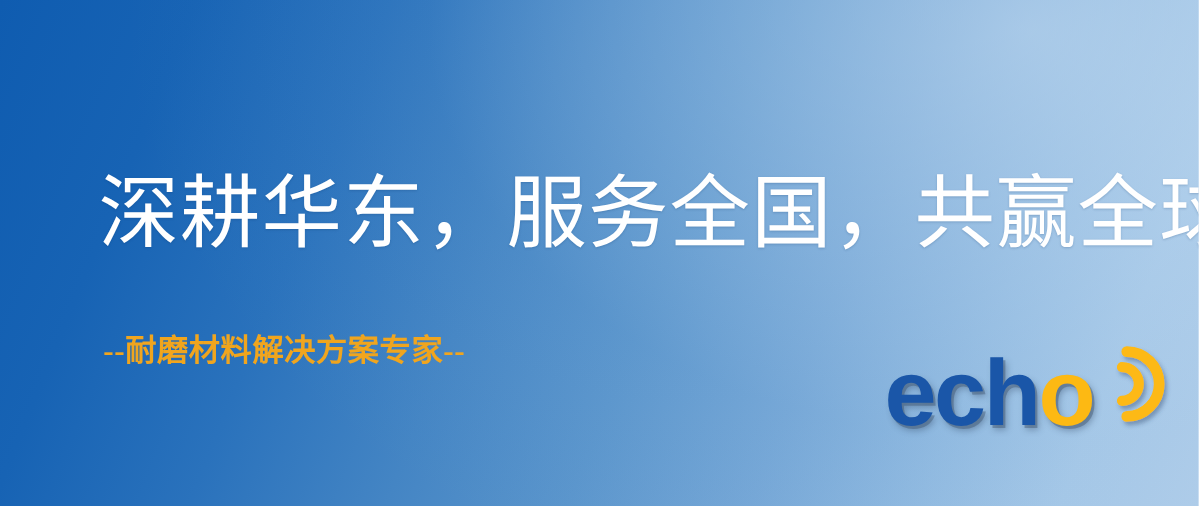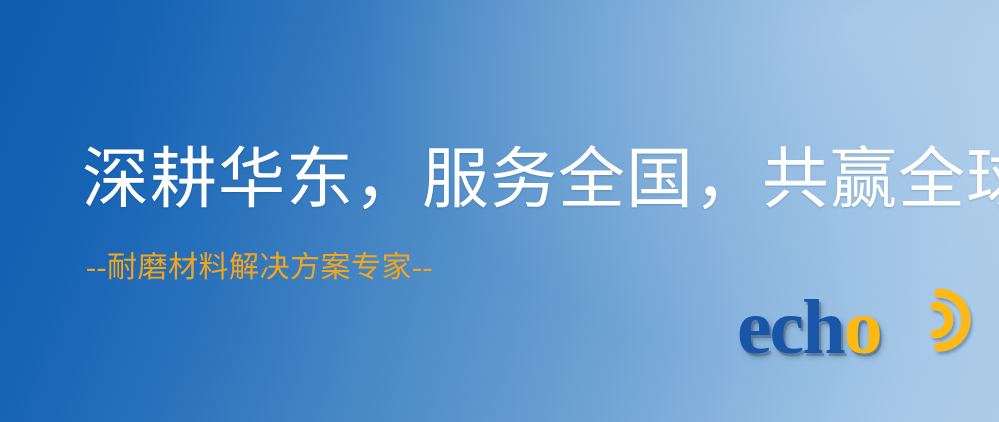--- a/index.html
+++ b/index.html
@@ -60,27 +60,28 @@
     letter-spacing: 1px;
     color: #ffffff;
     white-space: nowrap;
     text-shadow: 0 1px 2px rgba(10, 50, 100, 0.22);
   }
 
   
   .subtitle {
     position: absolute;
     left: 86px;
-    top: 252px;
+    top: 280px;
     font-family: "Liberation Serif", "DejaVu Serif", serif;
-    font-size: 30px;
+    font-size: 26px;
     line-height: 1.0;
     letter-spacing: 0.5px;
     color: #f0a51e;
     white-space: nowrap;
+    font-weight: bold;
   }
 
   
   .logo {
     position: absolute;
     right: 8px;
     bottom: 0px;
     width: 258px;
     height: 130px;
   }
@@ -90,21 +91,21 @@
     left: 0;
     top: 0;
     width: 258px;
     height: 84px;
   }
 
   .logo-echo {
     position: absolute;
     left: 4px;
     top: -4px;
-    font-family: Liberation Serif, serif;
+    font-family: Liberation Sans, sans-serif;
     font-weight: bold;
     font-size: 78px;
     line-height: 1;
     letter-spacing: -2px;
     color: #1a56a8;
     text-shadow:
       2px 3px 0 rgba(60, 80, 105, 0.40),
       3px 4px 5px rgba(40, 60, 90, 0.35);
   }
 

